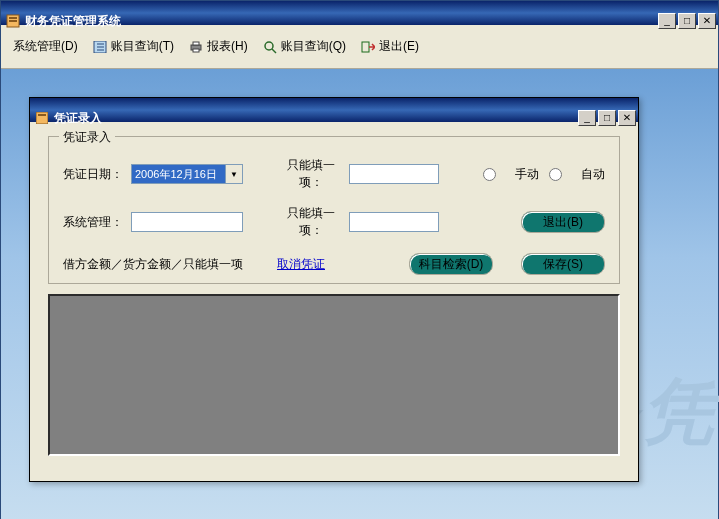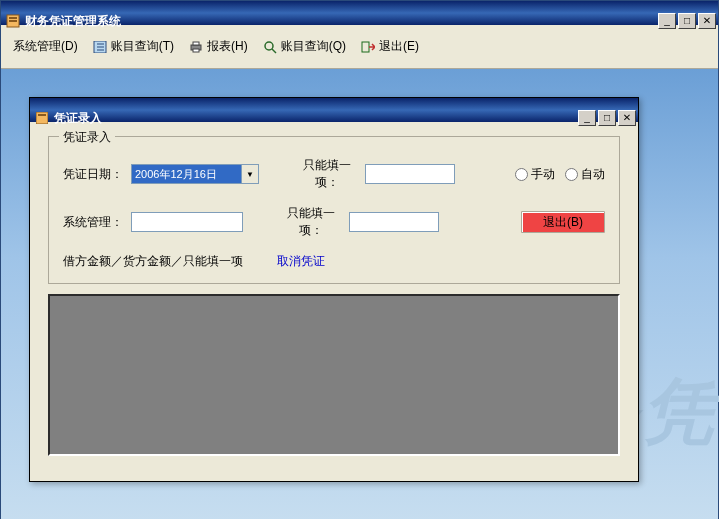--- a/index.html
+++ b/index.html
@@ -111,21 +111,21 @@
   border: 1px solid #7f9db9;
   background: #fff;
   padding: 0 3px;
   font-size: 12px;
 }
 .date-combo {
   display: inline-flex;
   border: 1px solid #7f9db9;
   background: #fff;
   height: 20px;
-  width: 128px;
+  width: 112px;
   align-items: stretch;
 }
 .date-combo .dval {
   flex: 1;
   background: #316ac5;
   color: #fff;
   display: flex; align-items: center;
   padding: 0 3px;
   font-size: 11px;
 }
@@ -134,33 +134,34 @@
   background: #ece9d8;
   border-left: 1px solid #7f9db9;
   display: flex; align-items:center; justify-content:center;
   font-size: 8px; cursor: pointer;
 }
 .radio-group {
   display: inline-flex;
   gap: 10px;
   margin-left: auto;
 }
-.radio-item { display: inline-flex; align-items: center; gap: 3px; cursor:pointer;}
+.radio-item { display: inline-flex; align-items: center; gap: 19px; cursor:pointer;}
 .radio-item input { margin:0; }
 .std-btn {
   width: 84px; height: 22px;
-  background: #ef4444;
+  background: #0f766e;
   border: 1px solid #aca899;
-  border-radius: 1px;
+  border-radius: 10px;
   font-size: 12px;
   cursor: pointer;
   box-shadow: inset 1px 1px 0 #fff;
 }
 .link-label {
   color: #0000cc;
+  text-decoration: underline;
   cursor: pointer;
   font-size: 12px;
 }
 .note-text { font-size: 12px; }
 .data-grid {
   margin-top: 10px;
   height: 162px;
   background: #808080;
   border: 2px inset #fff;
   border-top-color: #808080;
@@ -288,21 +289,23 @@
             <span style="margin-left:auto">
               <button class="std-btn">退出(B)</button>
             </span>
           </div>
 
           <div class="form-row" style="margin-bottom:8px">
             <span class="note-text">借方金额／货方金额／只能填一项</span>
             <span style="width:18px"></span>
             <span class="link-label">取消凭证</span>
             <span style="flex:1"></span>
+            <button class="std-btn">科目检索(D)</button>
             <span style="width:12px"></span>
+            <button class="std-btn">保存(S)</button>
           </div>
         </div>
 
         <div class="data-grid"></div>
       </div>
     </div>
   </div>
 </div>
 
 </body></html>

